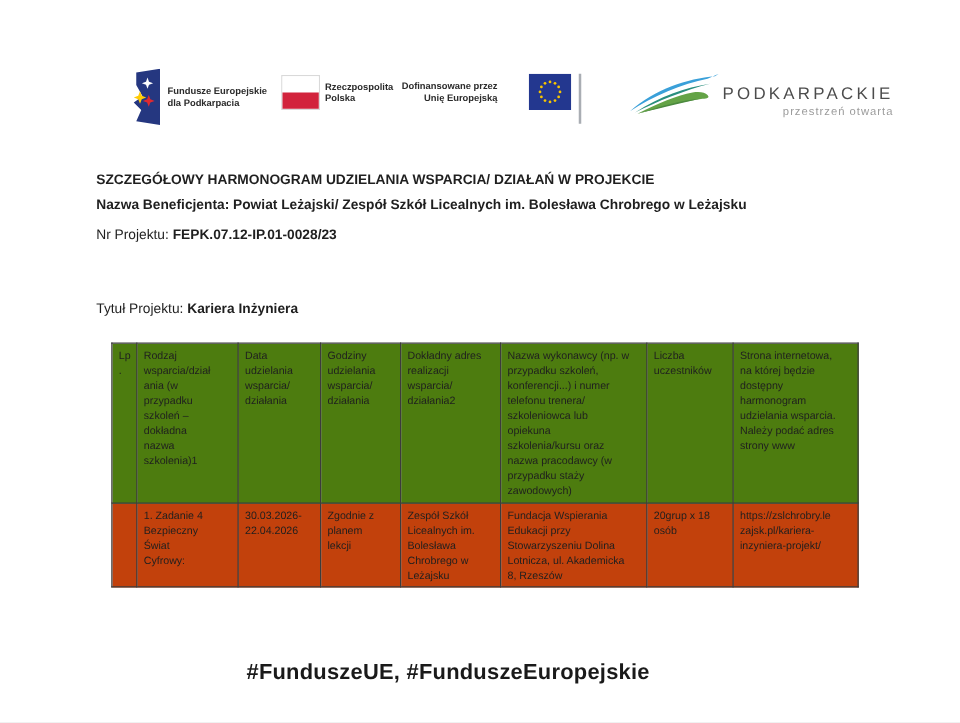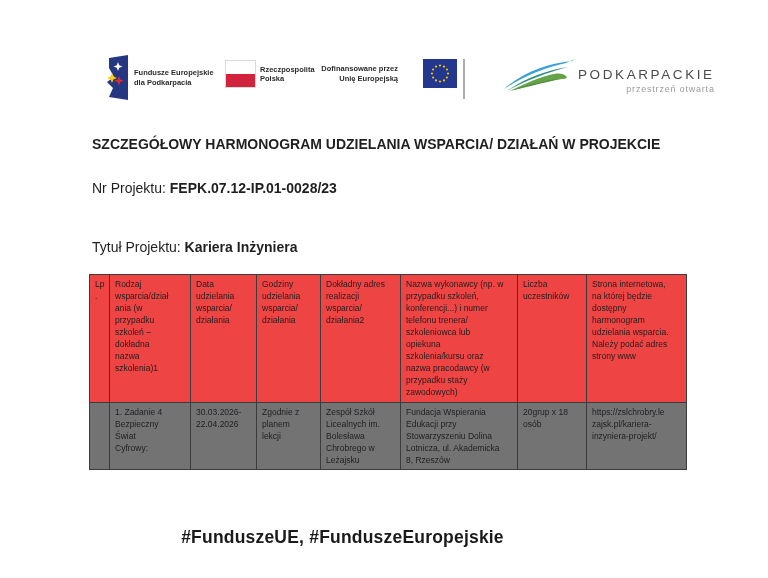--- a/index.html
+++ b/index.html
@@ -20,21 +20,21 @@
   .poland-flag .white{flex:1;background:#ffffff;}
   .poland-flag .red{flex:1;background:#d2233c;}
   .eu-logo{position:absolute;left:298px;top:48px;display:flex;align-items:center;gap:25px;}
   .eu-text{width:80px;text-align:right;font-size:7.5px;font-weight:600;line-height:9.5px;color:#2b2b2b;}
   .divider{position:absolute;left:443px;top:48px;width:2px;height:40px;background:#a9adb3;}
   .podk-logo{position:absolute;left:482px;top:46px;display:flex;align-items:flex-start;}
   .podk-text{display:flex;flex-direction:column;align-items:flex-end;margin-top:10px;}
   .podk-name{font-size:13.5px;letter-spacing:2.6px;color:#4c4c4c;font-weight:400;}
   .podk-tagline{font-size:9px;color:#9b9b9b;letter-spacing:0.8px;margin-top:2px;}
   
-  .tline{position:absolute;left:92px;font-size:14px;line-height:13px;white-space:nowrap;}
+  .tline{position:absolute;left:77px;font-size:11px;line-height:13px;white-space:nowrap;}
   .t-title{top:138px;font-weight:700;}
   .t-benef{top:158px;font-weight:700;}
   .t-nr{top:182px;}
   .t-tytul{top:205px;margin-top:36px;}
   .t-okres{top:228px;}
   .lbl{font-weight:400;}
   .val{font-weight:700;}
   
   .sched-table{
     position:absolute;left:89px;top:274px;
@@ -42,25 +42,25 @@
     font-size:8.5px;line-height:12px;color:#1f1f1f;
   }
   .sched-table th,.sched-table td{
     border:1px solid #3c3c3c;
     vertical-align:top;text-align:left;
     padding:3px 4px 3px 5px;
     white-space:pre-line;
     overflow-wrap:break-word;
     font-weight:400;
   }
-  .sched-table th{background:#ef4444;height:121px;}
-  .sched-table td{height:58px;background:#737373;}
+  .sched-table th{background:#4d7c0f;height:121px;}
+  .sched-table td{height:58px;background:#c2410c;}
   
   .footer-tags{
-    position:absolute;left:0;top:527px;width:685px;
+    position:absolute;left:16px;top:527px;width:685px;
     text-align:center;font-size:17.5px;font-weight:700;color:#1a1a1a;
     letter-spacing:0.2px;
   }
 </style>
 </head>
 <body>
 
 <div class="page">
 
   <div class="logo-bar">
@@ -124,20 +124,21 @@
       </svg>
       <div class="podk-text">
         <span class="podk-name">PODKARPACKIE</span>
         <span class="podk-tagline">przestrzeń otwarta</span>
       </div>
     </div>
   </div>
 
   <div class="tline t-title">SZCZEGÓŁOWY HARMONOGRAM UDZIELANIA WSPARCIA/ DZIAŁAŃ W PROJEKCIE</div>
 
+  <div class="tline t-benef"><span class="val">Nazwa Beneficjenta:</span> <span class="val">Powiat Leżajski/ Zespół Szkół Licealnych im. Bolesława Chrobrego w Leżajsku</span></div>
 
   <div class="tline t-nr"><span class="lbl">Nr Projektu:</span> <span class="val">FEPK.07.12-IP.01-0028/23</span></div>
 
   <div class="tline t-tytul"><span class="lbl">Tytuł Projektu:</span> <span class="val">Kariera Inżyniera</span></div>
 
 
   <table class="sched-table">
     <colgroup>
       <col style="width:20px">
         <col style="width:81px">

